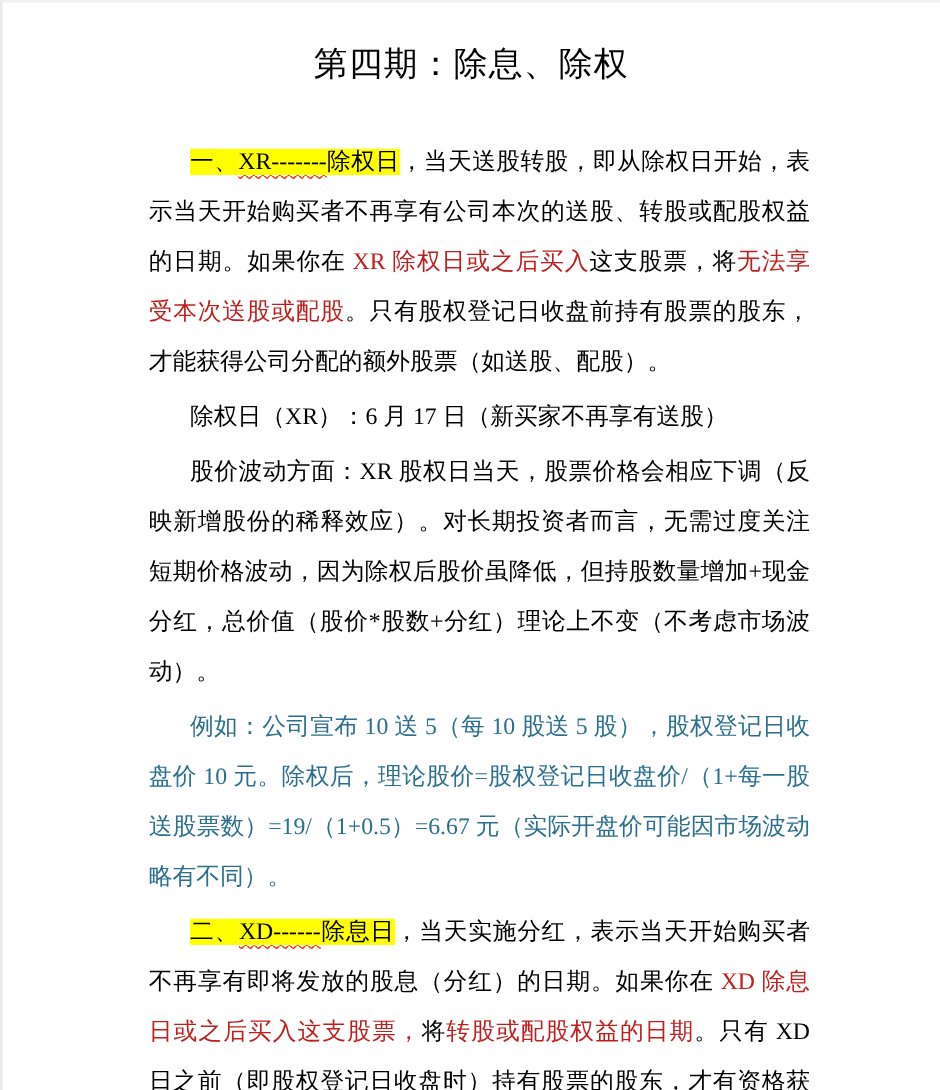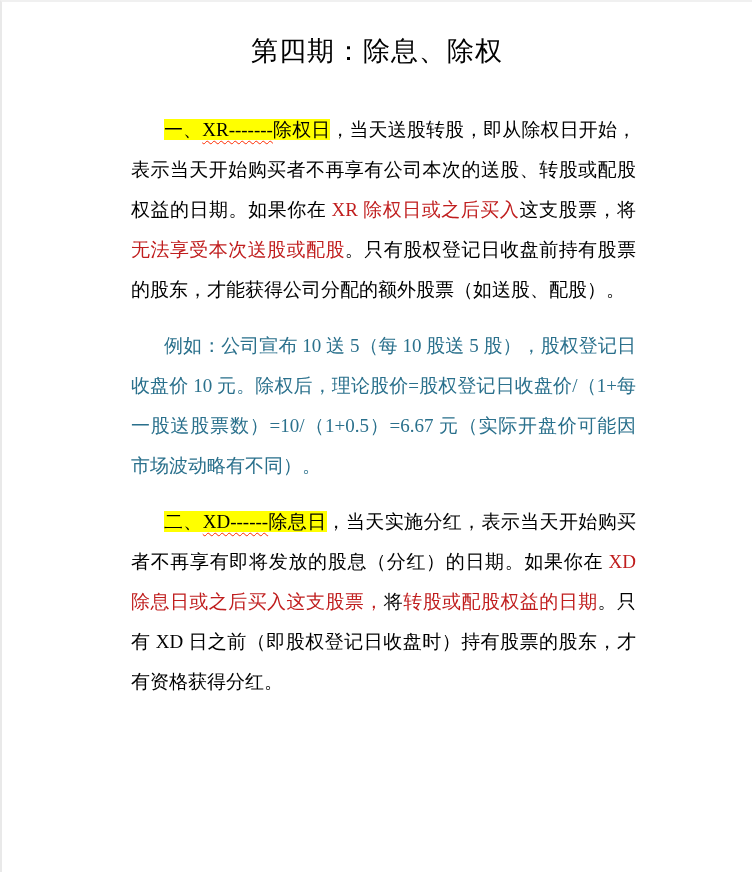--- a/index.html
+++ b/index.html
@@ -11,37 +11,39 @@
   }
   .doc-title {
     margin:31px 0 0 0; text-align:center;
     font-size:27px; font-weight:400; color:#000; letter-spacing:1px;
   }
   .content {
     margin:41px 100px 0 113px;
     font-size:19px; line-height:40px; color:#000;
     text-align:justify; text-justify:inter-ideograph;
   }
-  p.para { margin:16px; padding:0; text-indent:33px; }
+  p.para { margin:4px; padding:0; text-indent:33px; }
   .run-plain { color:#000000; }
   .run-red  { color:#c01e1e; }
   .run-blue { color:#2a708c; }
   .run-hl {
     background:#ffff00; color:#000000;
   }
   .run-hl-wavy {
     background:#ffff00; color:#000000;
     text-decoration:underline wavy #ff2a00;
     text-decoration-thickness:1px;
     text-underline-offset:4px;
   }
 </style>
 </head>
 <body>
 
 <div class="page">
   <h1 class="doc-title">第四期：除息、除权</h1>
   <div class="content">
       <p class="para"><span class="run-hl">一、</span><span class="run-hl-wavy">XR-------</span><span class="run-hl">除权日</span><span class="run-plain">，当天送股转股，即从除权日开始，表示当天开始购买者不再享有公司本次的送股、转股或配股权益的日期。如果你在 </span><span class="run-red">XR 除权日或之后买入</span><span class="run-plain">这支股票，将</span><span class="run-red">无法享受本次送股或配股</span><span class="run-plain">。只有股权登记日收盘前持有股票的股东，才能获得公司分配的额外股票（如送股、配股）。</span></p>
-      <p class="para"><span class="run-blue">例如：公司宣布 10 送 5（每 10 股送 5 股），股权登记日收盘价 10 元。除权后，理论股价=股权登记日收盘价/（1+每一股送股票数）=10/（1+0.5）=6.67 元（实际开盘价可能因市场波动略有不同）。</span></p>
+      <p class="para"><span class="run-plain">除权日（XR）：6 月 17 日（新买家不再享有送股）</span></p>
+      <p class="para"><span class="run-plain">股价波动方面：XR 股权日当天，股票价格会相应下调（反映新增股份的稀释效应）。对长期投资者而言，无需过度关注短期价格波动，因为除权后股价虽降低，但持股数量增加+现金分红，总价值（股价*股数+分红）理论上不变（不考虑市场波动）。</span></p>
+      <p class="para"><span class="run-blue">例如：公司宣布 10 送 5（每 10 股送 5 股），股权登记日收盘价 10 元。除权后，理论股价=股权登记日收盘价/（1+每一股送股票数）=19/（1+0.5）=6.67 元（实际开盘价可能因市场波动略有不同）。</span></p>
       <p class="para"><span class="run-hl">二、</span><span class="run-hl-wavy">XD------</span><span class="run-hl">除息日</span><span class="run-plain">，当天实施分红，表示当天开始购买者不再享有即将发放的股息（分红）的日期。如果你在 </span><span class="run-red">XD 除息日或之后买入这支股票，</span><span class="run-plain">将</span><span class="run-red">转股或配股权益的日期</span><span class="run-plain">。只有 XD 日之前（即股权登记日收盘时）持有股票的股东，才有资格获得分红。</span></p>
     </div>
 </div>
 
 </body></html>

